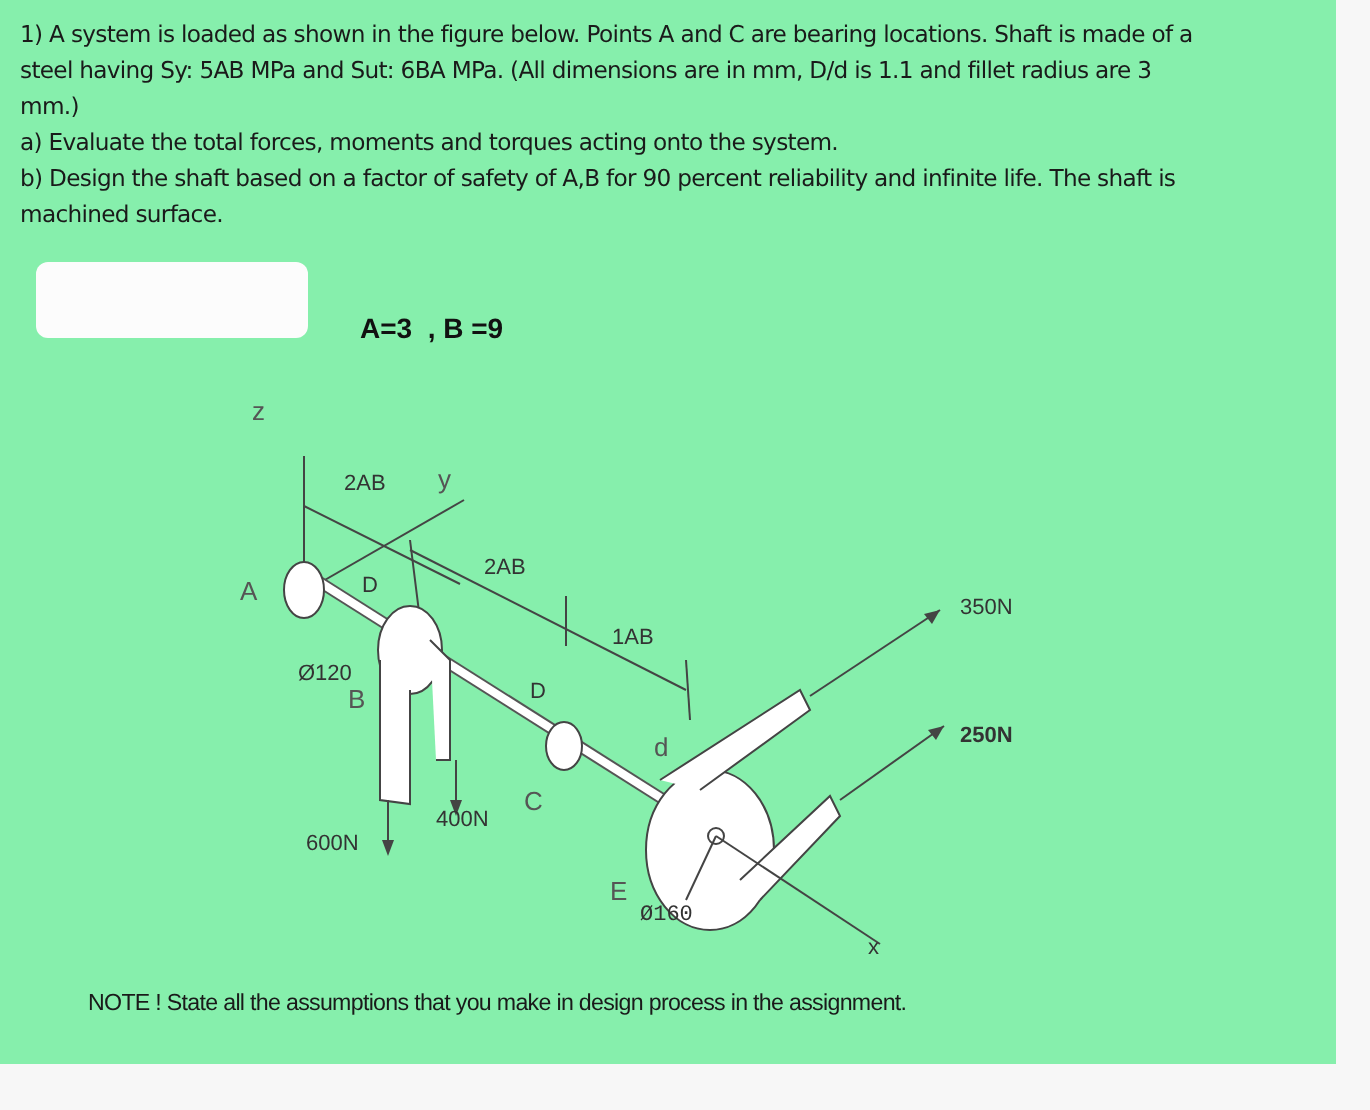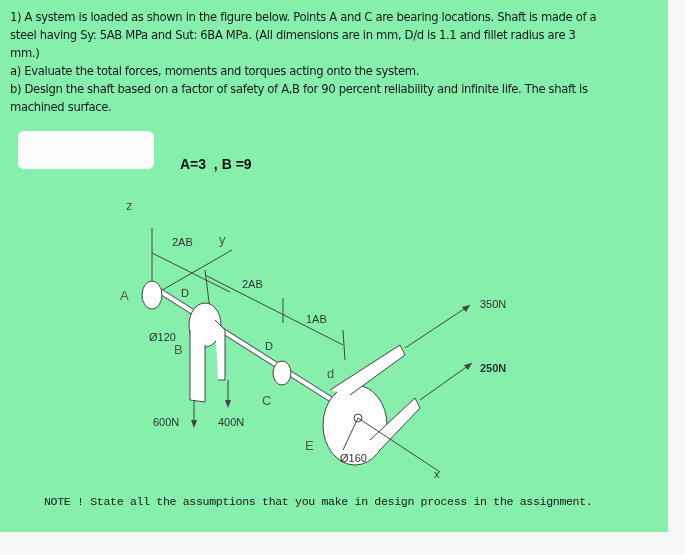--- a/index.html
+++ b/index.html
@@ -29,21 +29,21 @@
     font-size:14px; color:#111; white-space:pre;
   }
   .diagram { position:absolute; left:0; top:0; width:668px; height:532px; }
   .lbl {
     position:absolute; font-family:"Liberation Sans", sans-serif;
     font-size:11px; color:#333; white-space:nowrap;
   }
   .lbl.big { font-size:13px; color:#555; }
   .note {
     position:absolute; left:44px; top:495px;
-    font-family:Liberation Mono, monospace; font-size:11.6px;
+    font-family:Liberation Sans, sans-serif; font-size:11.6px;
     letter-spacing:-0.35px; color:#1a1a1a;
   }
 </style>
 </head>
 <body>
 
 <div class="page">
 
   <div class="problem">
     <p>1) A system is loaded as shown in the figure below. Points A and C are bearing locations. Shaft is made of a</p>
@@ -114,21 +114,21 @@
 
   <span class="lbl big" style="left:120px;top:288px;">A</span>
   <span class="lbl big" style="left:174px;top:342px;">B</span>
   <span class="lbl big" style="left:262px;top:393px;">C</span>
   <span class="lbl big" style="left:305px;top:438px;">E</span>
 
   <span class="lbl" style="left:181px;top:287px;">D</span>
   <span class="lbl" style="left:265px;top:340px;">D</span>
   <span class="lbl big" style="left:327px;top:366px;">d</span>
   <span class="lbl" style="left:149px;top:331px;">Ø120</span>
-  <span class="lbl" style="left:340px;top:452px;">Ø160</span>
+  <span class="lbl" style="left:320px;top:452px;font-family:Liberation Mono, monospace;">Ø160</span>
 
   <span class="lbl" style="left:153px;top:416px;">600N</span>
-  <span class="lbl" style="left:218px;top:416px;">400N</span>
+  <span class="lbl" style="left:218px;top:404px;">400N</span>
   <span class="lbl" style="left:480px;top:298px;">350N</span>
   <span class="lbl" style="left:480px;top:362px;font-weight:bold;">250N</span>
 
   <div class="note">NOTE ! State all the assumptions that you make in design process in the assignment.</div>
 </div>
 
 </body></html>

